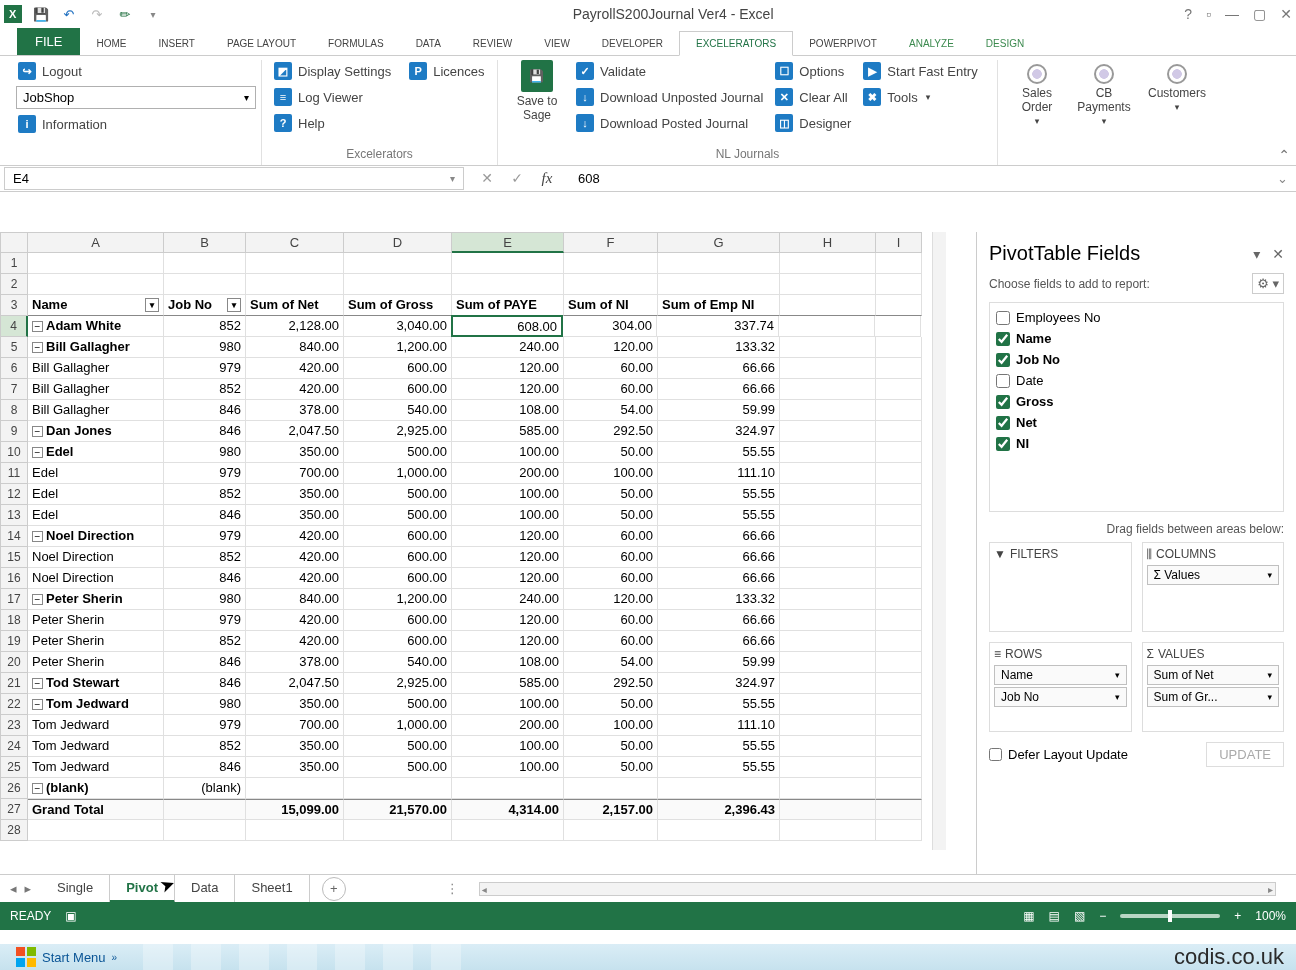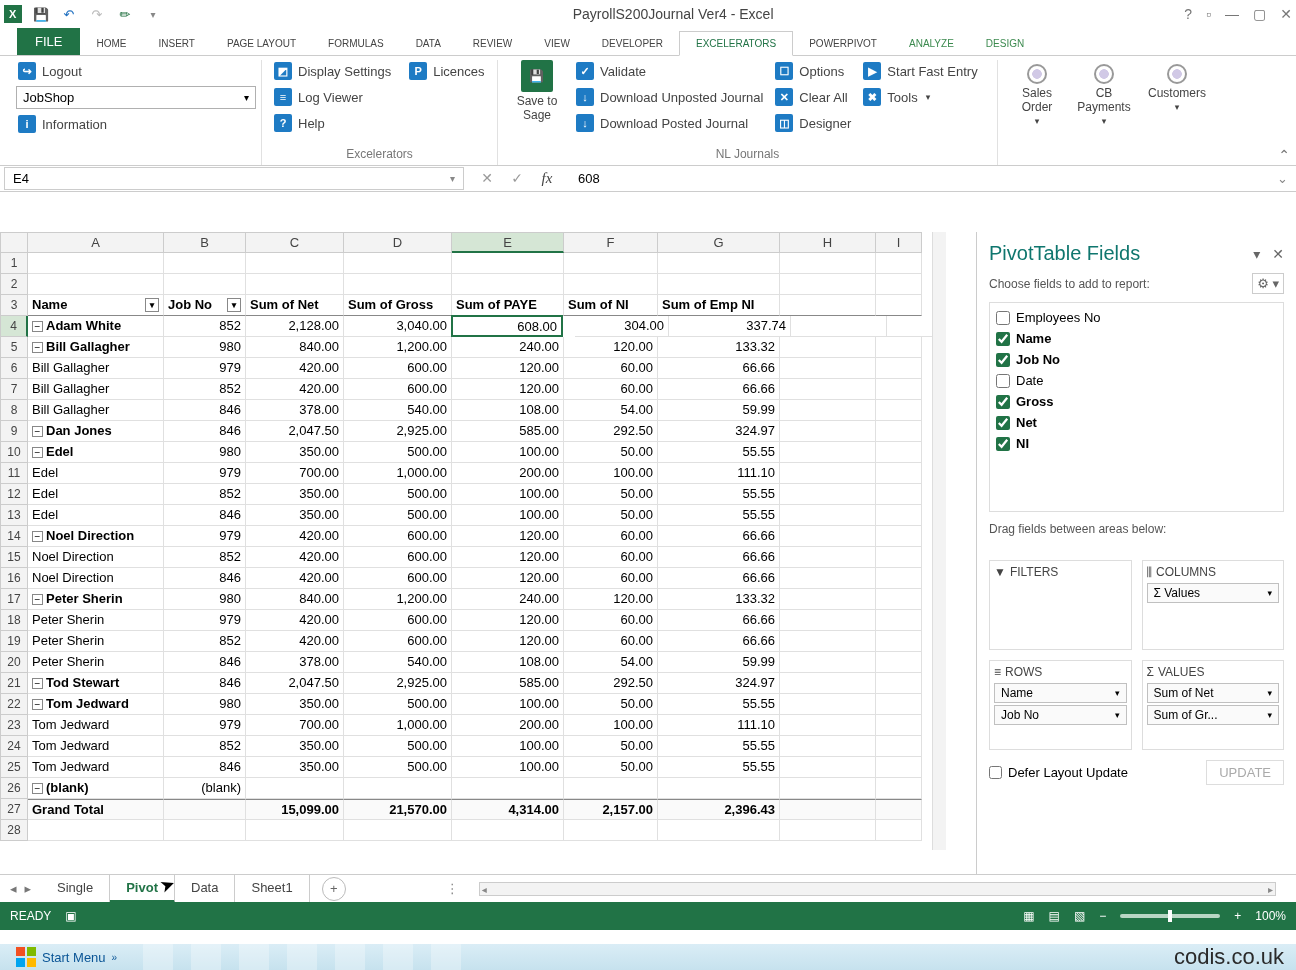--- a/index.html
+++ b/index.html
@@ -50,38 +50,38 @@
 .colhdr { border: 1px solid #ccc; border-left: none; background: #f3f3f3; text-align: center; color: #444; font-size: 13px; line-height: 20px; }
 .colhdr.selcol { background: #d5e6d5; border-bottom: 2px solid #217346; }
 .rows { }
 .trow { display: flex; height: 21px; }
 .rowhdr { width: 28px; border: 1px solid #ccc; border-top: none; background: #f3f3f3; text-align: center; font-size: 12px; line-height: 20px; color: #444; }
 .rowhdr.selrow { background: #d5e6d5; border-right: 2px solid #217346; }
 .cell { border-right: 1px solid #e0e0e0; border-bottom: 1px solid #e0e0e0; padding: 0 4px; line-height: 20px; font-size: 13px; white-space: nowrap; overflow: hidden; }
 .cell.right { text-align: right; }
 .cell.hdr { font-weight: bold; border-bottom: 1px solid #888; }
 .cell.total { font-weight: bold; background: #fafafa; border-top: 1px solid #888; }
-.selcell { border: 2px solid #217346; margin: -1px 12px 0 -1px; position: relative; background: #fff; }
+.selcell { border: 2px solid #217346; margin: -1px 0 0 -1px; position: relative; background: #fff; }
 .expand-btn { display: inline-block; width: 11px; height: 11px; border: 1px solid #888; line-height: 9px; text-align: center; font-size: 10px; margin-right: 3px; vertical-align: middle; cursor: pointer; }
 .filter-drop { display: inline-block; width: 14px; height: 14px; border: 1px solid #888; font-size: 9px; line-height: 12px; text-align: center; float: right; margin-top: 3px; cursor: pointer; background: #fff; }
 .vscrollsheet { position: absolute; right: 0; top: 0; bottom: 0; width: 14px; background: #f3f3f3; border-left: 1px solid #ddd; }
 
 
 .ptpane { position: absolute; top: 232px; right: 0; bottom: 90px; width: 320px; background: #fff; border-left: 1px solid #ccc; padding: 10px 12px; display: flex; flex-direction: column; }
-.ptpane h2 { font-size: 20px; font-weight: 300; color: #0f766e; flex: 1; }
+.ptpane h2 { font-size: 20px; font-weight: 300; color: #000000; flex: 1; }
 .ptpane-head { display: flex; align-items: center; margin-bottom: 8px; }
 .ptpane-head span { cursor: pointer; color: #666; margin-left: 12px; font-size: 14px; }
 .ptpane-sub { font-size: 12px; color: #555; margin-bottom: 8px; display: flex; align-items: center; justify-content: space-between; }
 .ptpane-sub .gear { border: 1px solid #ccc; padding: 2px 4px; cursor: pointer; color: #666; font-size: 13px; }
 .fieldlist { border: 1px solid #ddd; height: 210px; overflow-y: auto; padding: 4px; margin-bottom: 10px; position: relative; }
 .fieldlist::-webkit-scrollbar { width: 14px; }
 .fitem { display: flex; align-items: center; gap: 6px; padding: 3px 2px; font-size: 13px; }
 .fitem.checked { font-weight: bold; }
 .fitem input { width: 14px; height: 14px; accent-color: #217346; }
-.dragmsg { font-size: 12px; color: #555; margin-bottom: 24px; }
+.dragmsg { font-size: 12px; color: #555; margin-bottom: 6px; text-align: right; }
 .areas { display: grid; grid-template-columns: 1fr 1fr; grid-template-rows: 90px 90px; gap: 10px; }
 .area { border: 1px solid #ddd; padding: 4px; display: flex; flex-direction: column; }
 .area-hdr { font-size: 12px; color: #444; display: flex; align-items: center; gap: 4px; margin-bottom: 4px; }
 .area-item { border: 1px solid #c0c0c0; font-size: 12px; padding: 2px 6px; margin-bottom: 2px; display: flex; justify-content: space-between; align-items: center; background: #fafafa; cursor: pointer; }
 .ptfoot { display: flex; align-items: center; justify-content: space-between; margin-top: 10px; font-size: 13px; }
 .ptfoot .upd { border: 1px solid #ddd; padding: 4px 12px; color: #aaa; cursor: pointer; text-align: center; }
 
 
 .sheettabs { position: absolute; bottom: 68px; left: 0; right: 0; height: 28px; display: flex; align-items: center; border-top: 1px solid #ccc; background: #fff; }
 .tabnav { display: flex; gap: 8px; padding: 0 10px; color: #777; }

